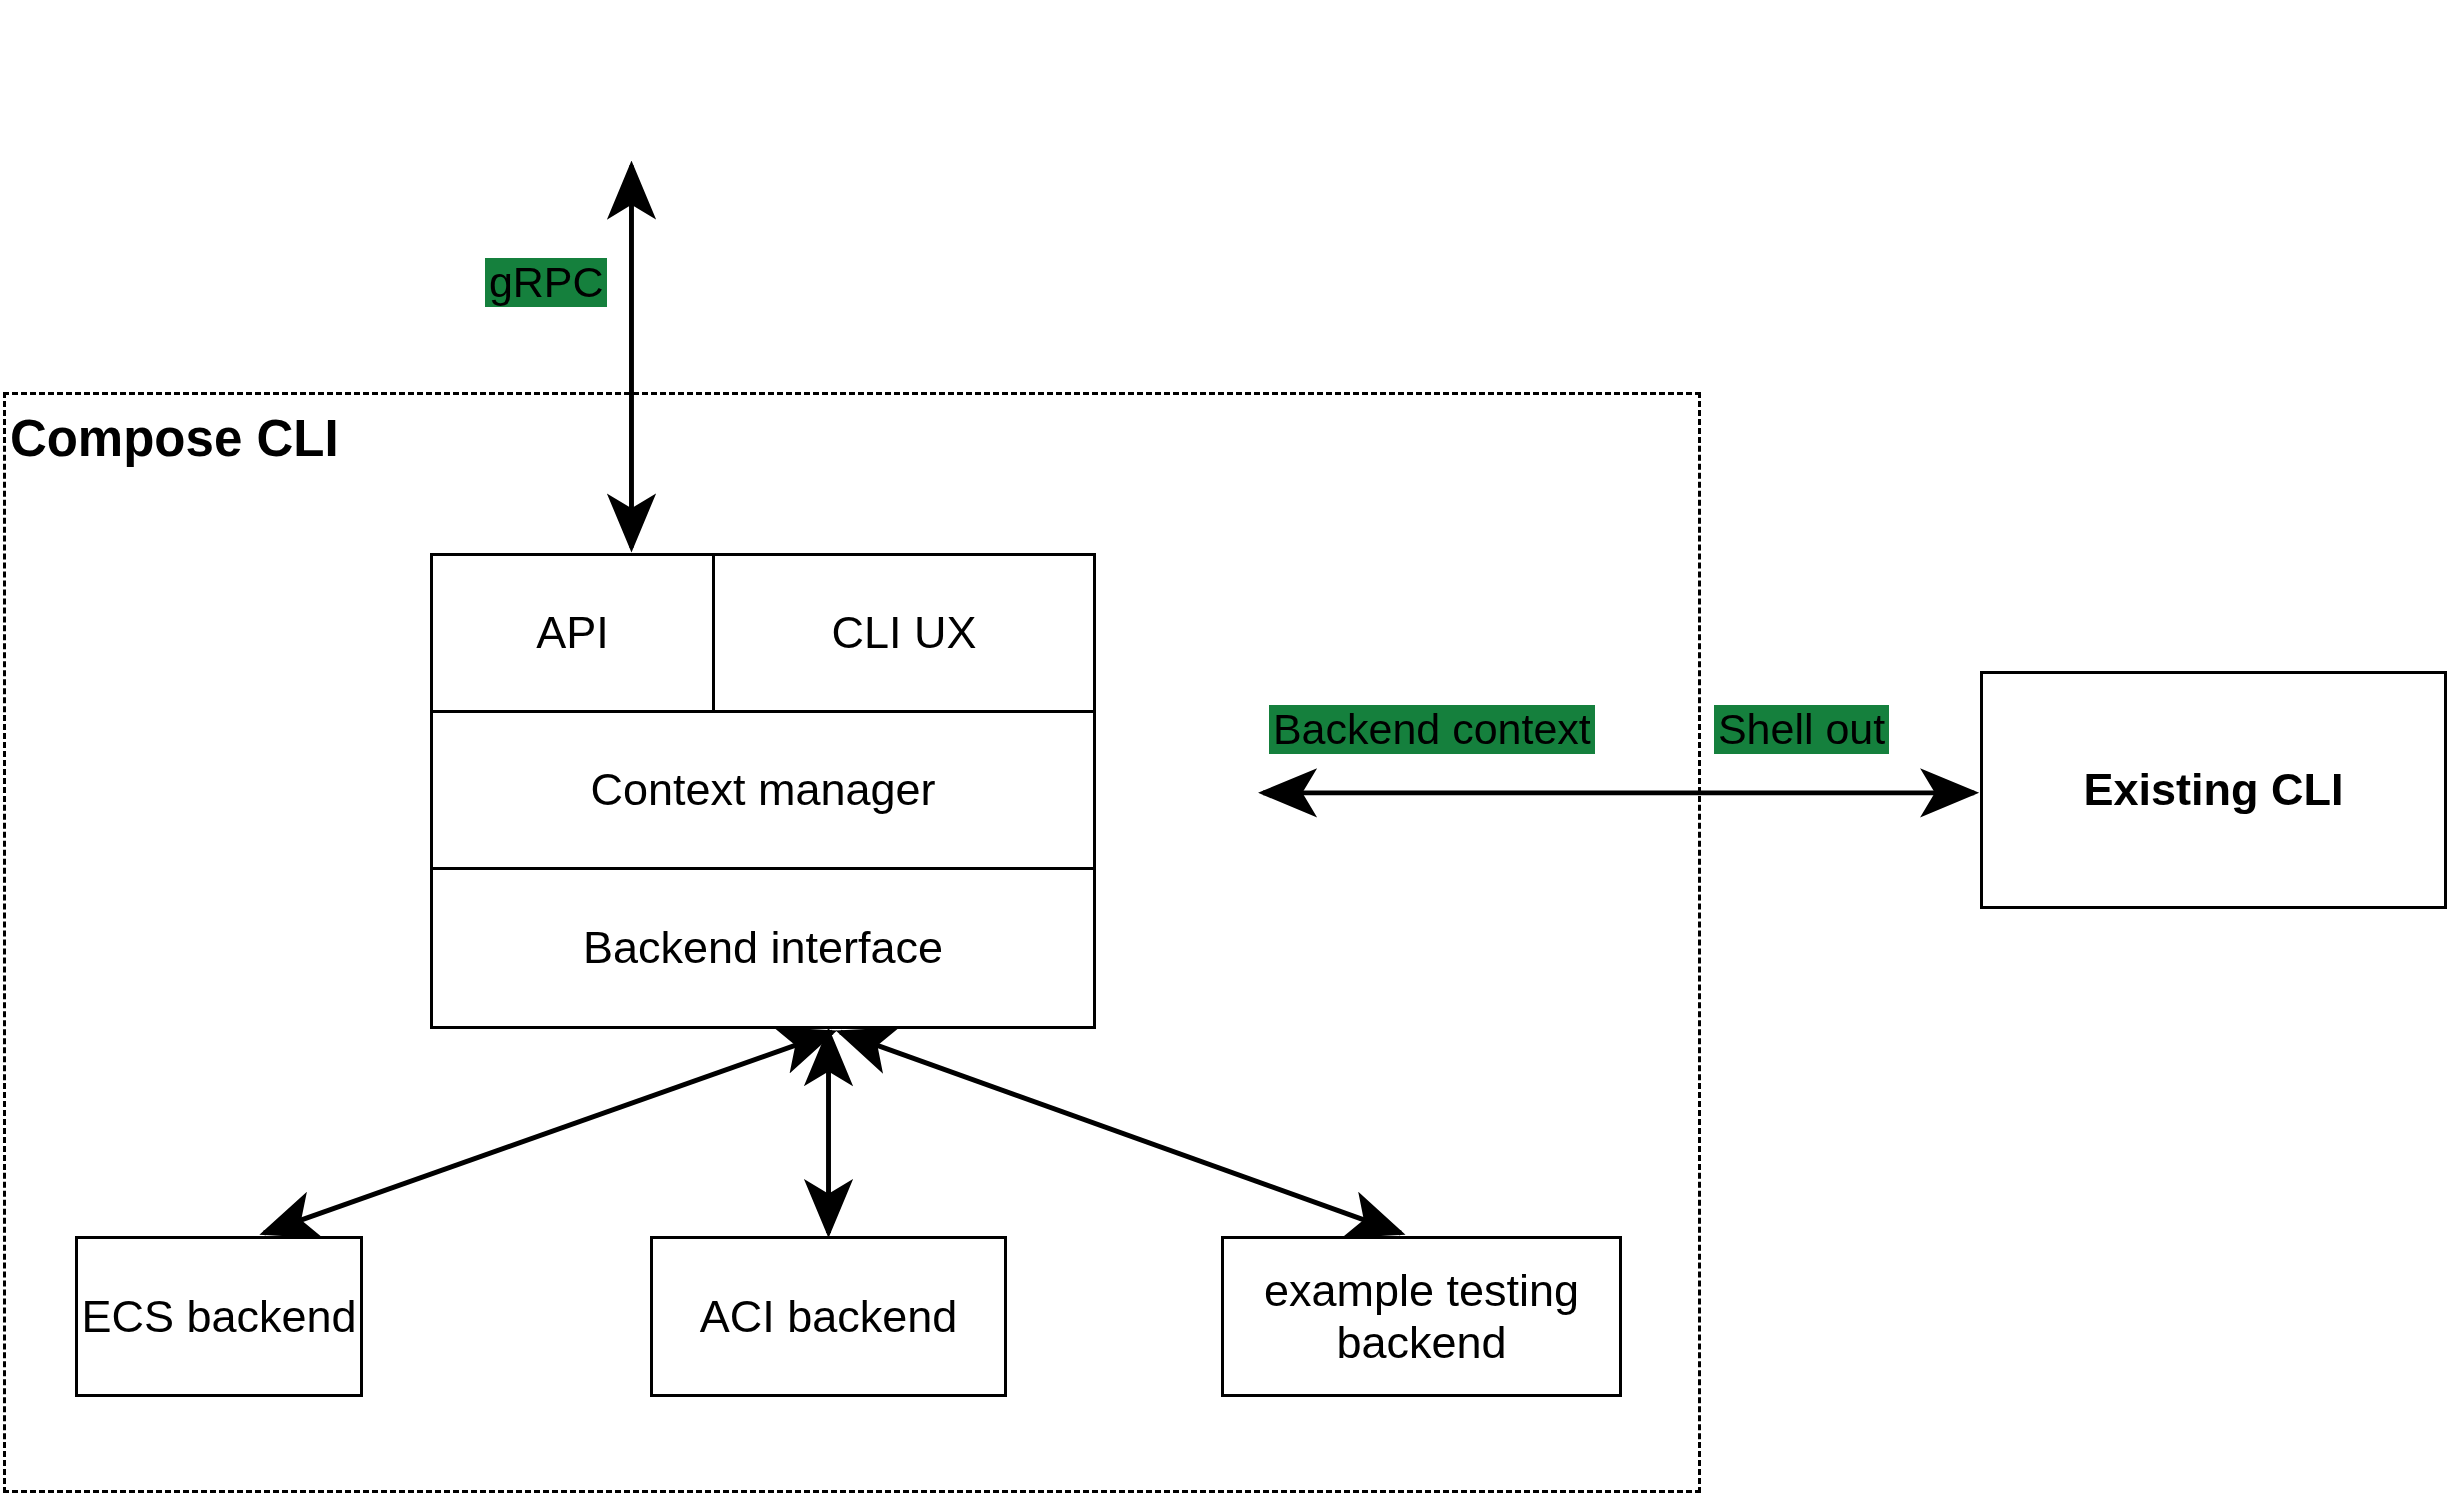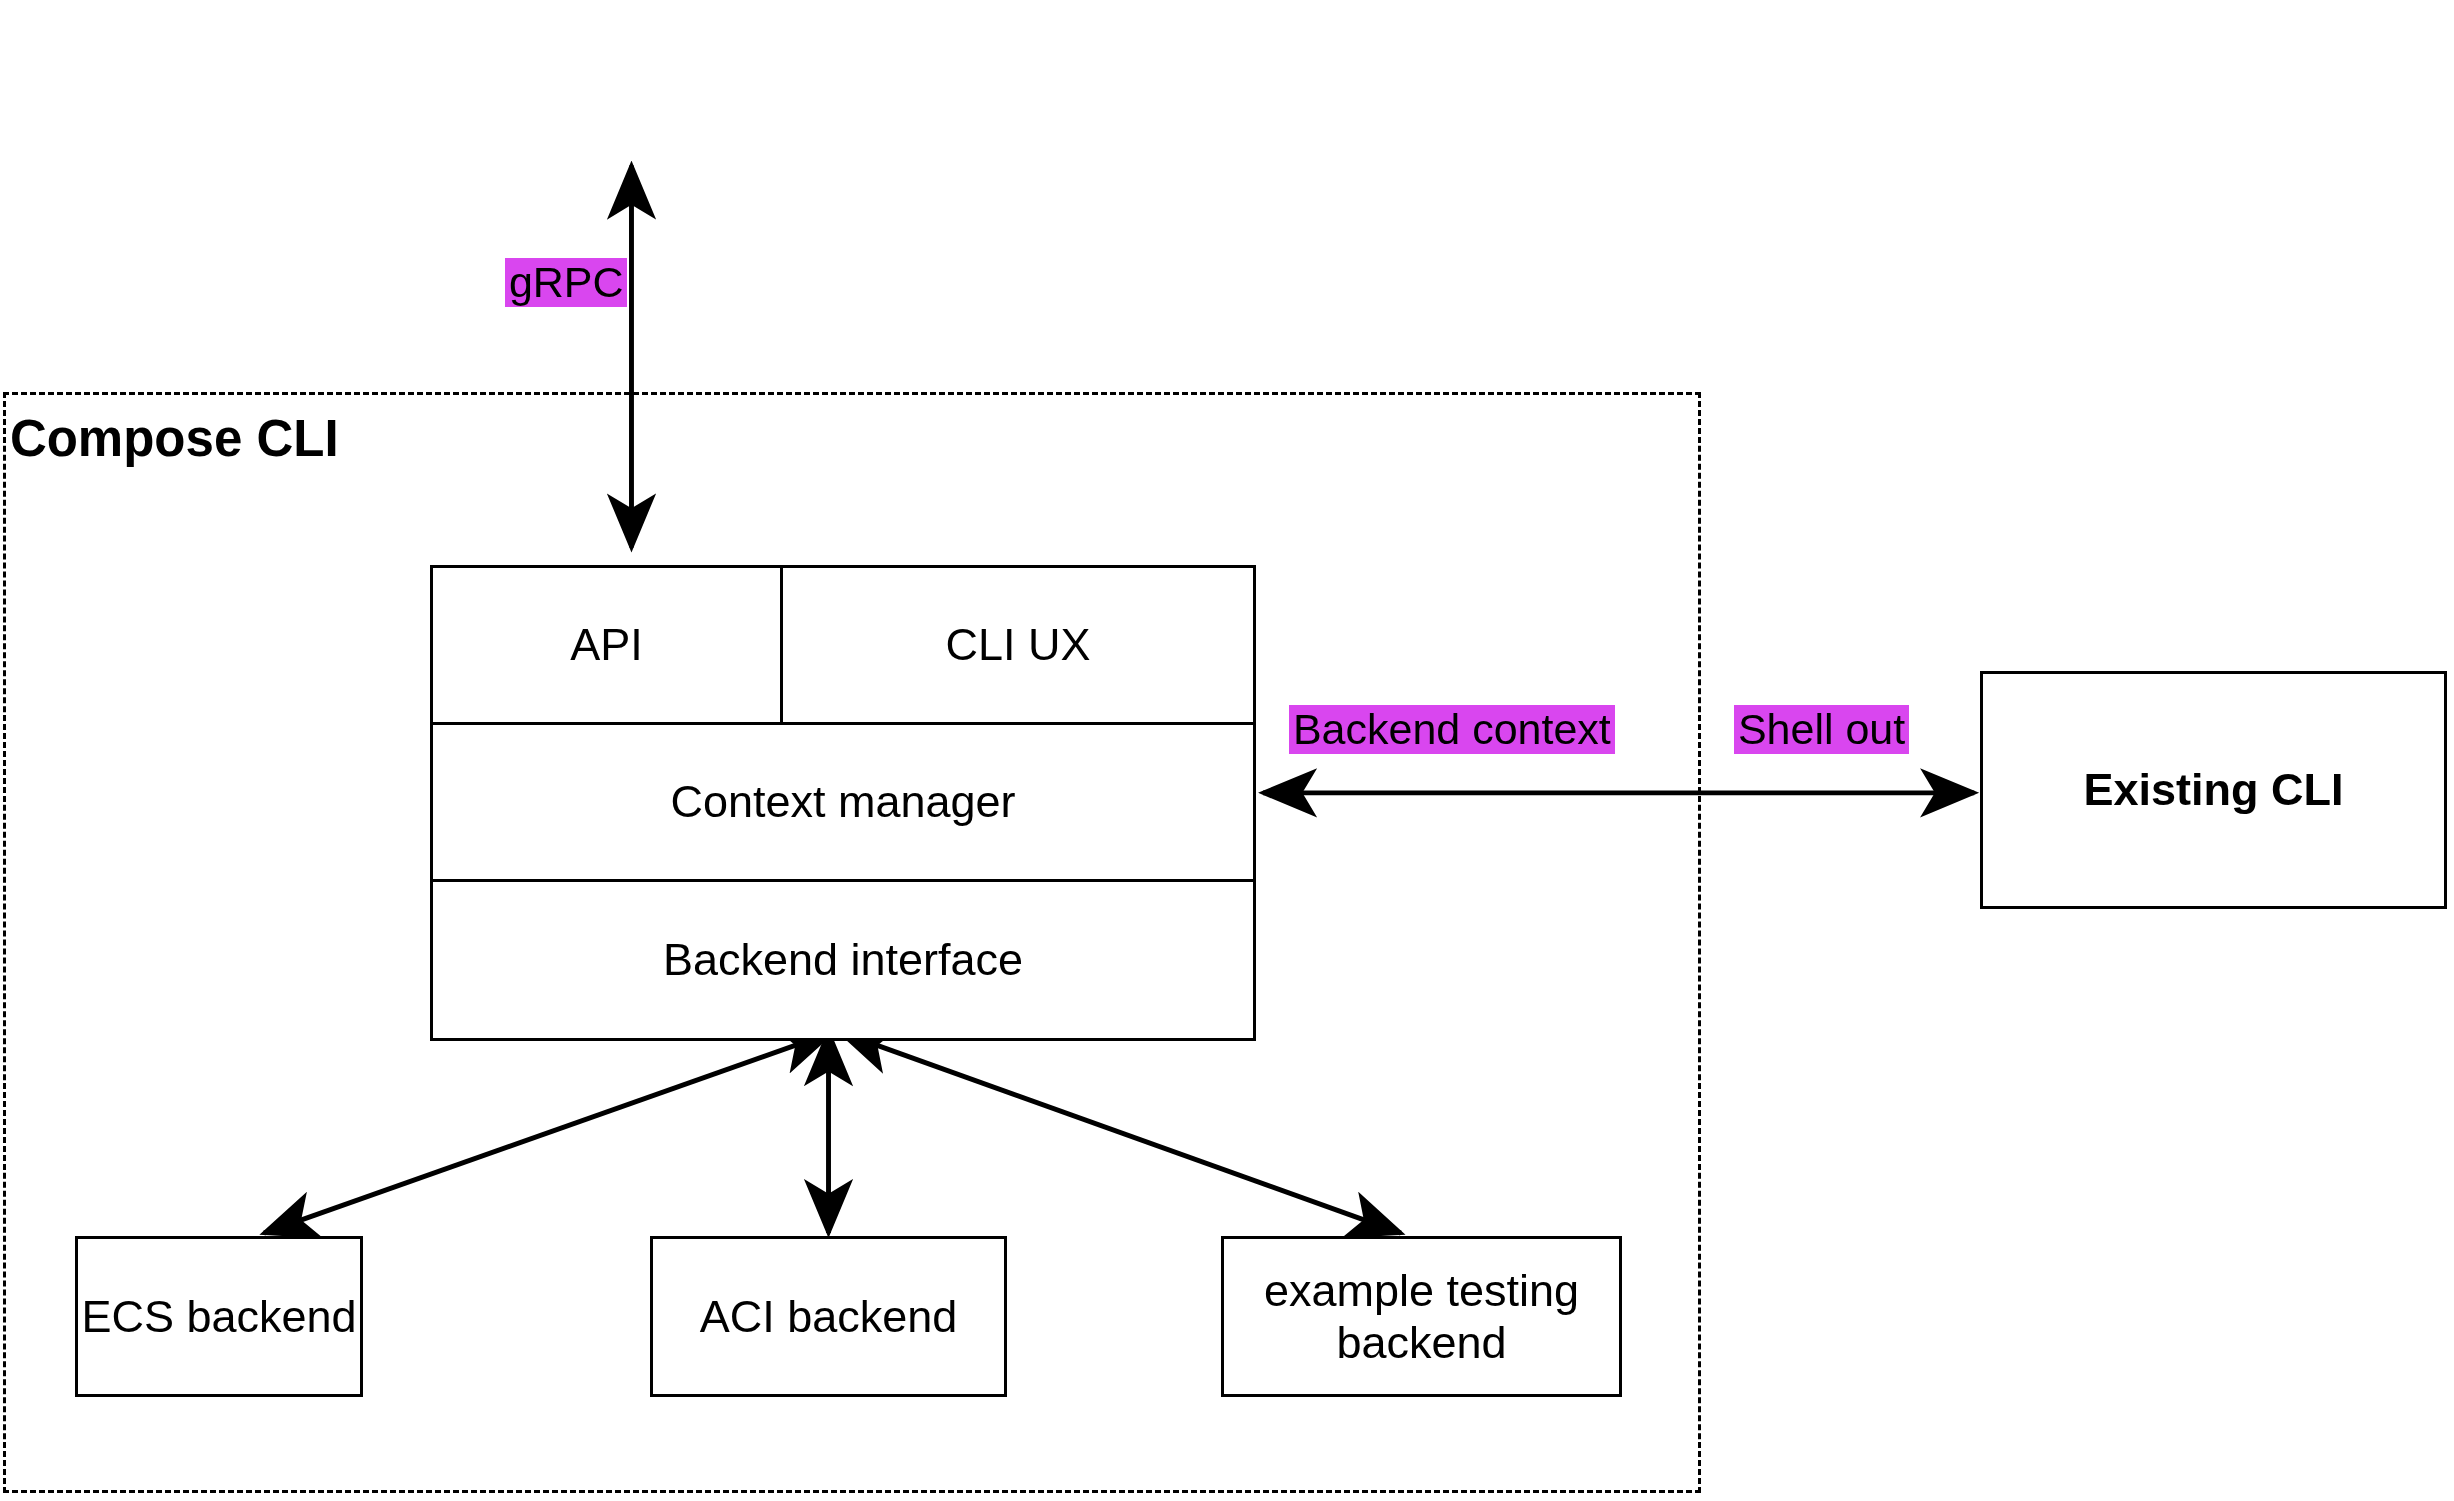--- a/index.html
+++ b/index.html
@@ -47,23 +47,22 @@
     white-space: nowrap;
     z-index: 4;
     background: #ffffff;
   }
 
   .edge-label {
     position: absolute;
     font-size: 43px;
     white-space: nowrap;
     z-index: 5;
-    background: #d946ef;
+    background: #15803d;
     padding: 0 3.9px;
-    margin-left: 20px;
   }
 
   .stack {
     position: absolute;
     box-sizing: border-box;
     border: 3px solid #000000;
     background: #ffffff;
     z-index: 3;
     display: flex;
     flex-direction: column;
@@ -121,21 +120,21 @@
     <line x1="845" y1="1048" x2="268" y2="1252" stroke="#000000" stroke-width="5" marker-start="url(#ah-start)" marker-end="url(#ah-end)"></line>
 
     <line x1="841" y1="1048" x2="841" y2="1252" stroke="#000000" stroke-width="5" marker-start="url(#ah-start)" marker-end="url(#ah-end)"></line>
 
     <line x1="853" y1="1048" x2="1422" y2="1252" stroke="#000000" stroke-width="5" marker-start="url(#ah-start)" marker-end="url(#ah-end)"></line>
   </svg>
 
 
   <div class="edge-label" style="left:485px; top:258px;">gRPC</div>
 
-  <div class="stack" style="left:430px; top:553px; width:826px; height:476px;margin-top:12px;">
+  <div class="stack" style="left:430px; top:553px; width:666px; height:476px;">
     <div class="stack-row" style="height:159px;">
       <div class="stack-cell" style="width:353px;">
         <span>API</span>
       </div>
       <div class="stack-cell" style="width:474px;justify-content:center;">
         <span>CLI UX</span>
       </div>
     </div>
     <div class="stack-row" style="height:160px;">
       <div class="stack-cell" style="width:100%;">

